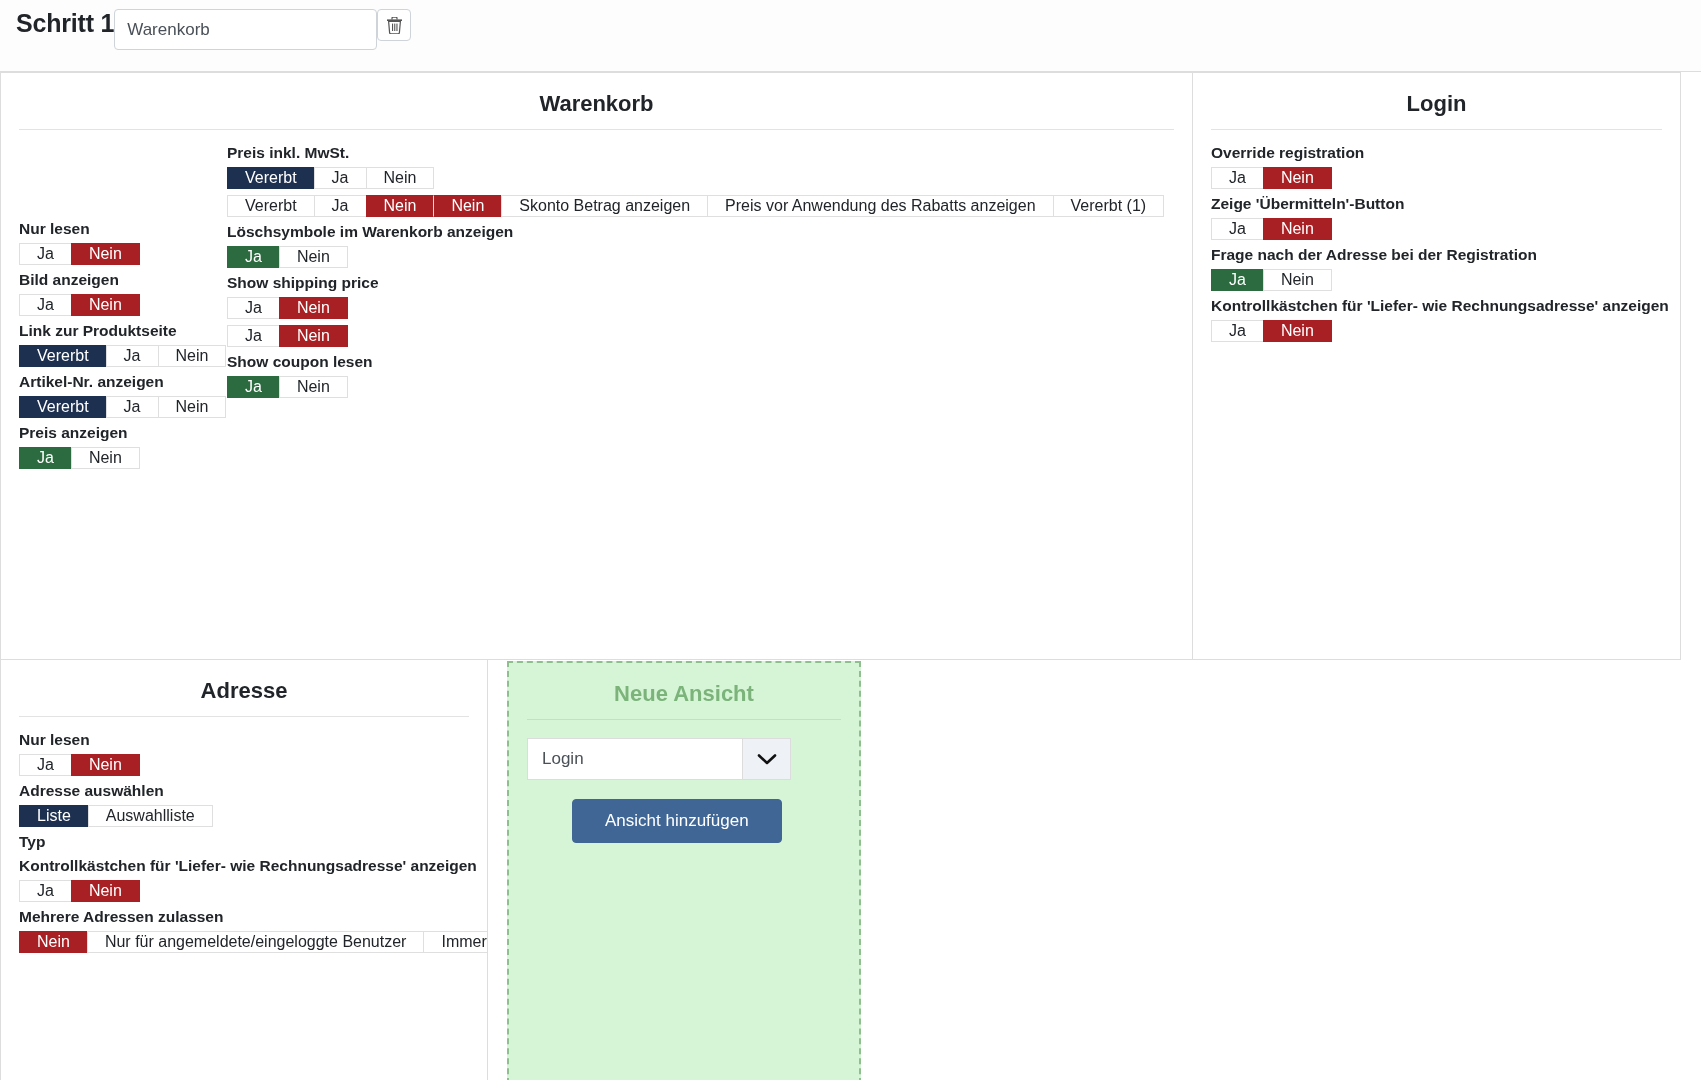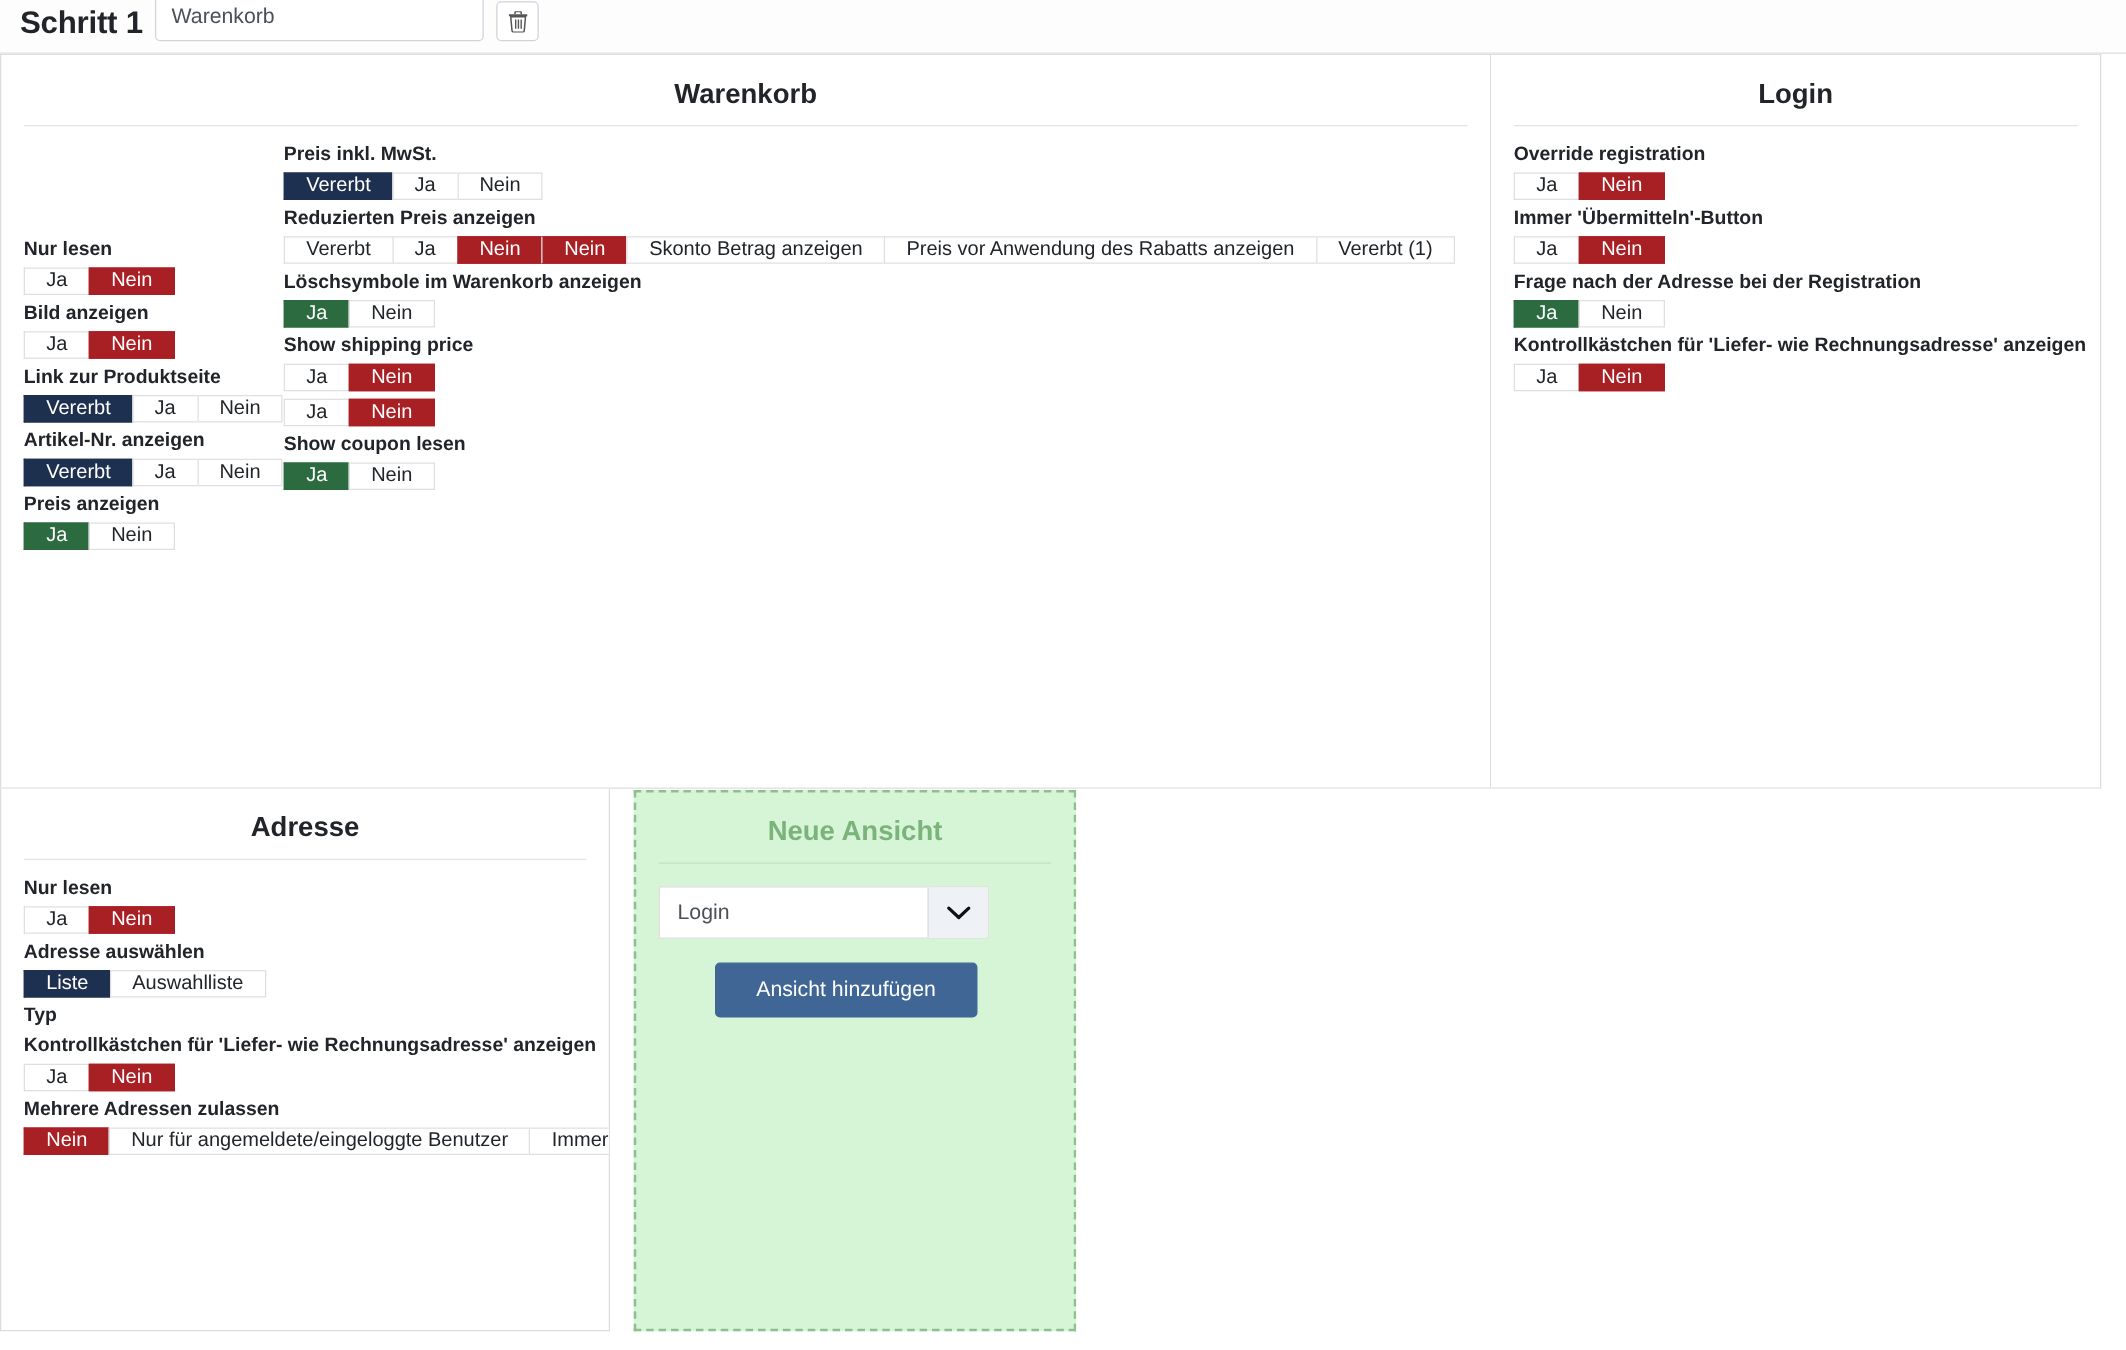--- a/index.html
+++ b/index.html
@@ -7,25 +7,25 @@
     margin: 0; padding: 0;
     width: 1701px; height: 1080px;
     background: #ffffff;
     font-family: "Liberation Sans", sans-serif;
     overflow: hidden;
   }
   .page { width: 1701px; height: 1080px; position: relative; background:#fff; }
 
   
   .step-header {
-    display: flex; align-items: flex-end; gap: 10px;
+    display: flex; align-items: flex-start; 
     padding: 9px 12px 9px 16px;
     border-bottom: 1px solid #dddddd;
     background: #fdfdfd;
-    height: 43px;
+    height: 72px;
   }
   .step-title {
     font-size: 25px; font-weight: bold; color: #212529;
     letter-spacing: -0.2px; white-space: nowrap;
   }
   .step-name-input {
     width: 263px; height: 41px;
     border: 1px solid #ced4da; border-radius: 4px;
     background: #ffffff; color: #495057;
     font-size: 17px; font-family: "Liberation Sans", sans-serif;
@@ -207,21 +207,20 @@
           <div class="field">
             <div class="field-label">Preis inkl. MwSt.</div>
             <div class="btn-group">
               <button class="opt sel-dark">Vererbt</button>
               <button class="opt">Ja</button>
               <button class="opt">Nein</button>
             </div>
           </div>
 
           <div class="field">
-            <div class="field-label">Reduzierten Preis anzeigen</div>
             <div class="btn-group">
               <button class="opt">Vererbt</button>
               <button class="opt">Ja</button>
               <button class="opt sel-red">Nein</button>
               <button class="opt sel-red">Nein</button>
               <button class="opt">Skonto Betrag anzeigen</button>
               <button class="opt">Preis vor Anwendung des Rabatts anzeigen</button>
               <button class="opt">Vererbt (1)</button>
             </div>
           </div>
@@ -267,21 +266,21 @@
 
         <div class="field">
           <div class="field-label">Override registration</div>
           <div class="btn-group">
             <button class="opt">Ja</button>
             <button class="opt sel-red">Nein</button>
           </div>
         </div>
 
         <div class="field">
-          <div class="field-label">Immer 'Übermitteln'-Button</div>
+          <div class="field-label">Zeige 'Übermitteln'-Button</div>
           <div class="btn-group">
             <button class="opt">Ja</button>
             <button class="opt sel-red">Nein</button>
           </div>
         </div>
 
         <div class="field">
           <div class="field-label">Frage nach der Adresse bei der Registration</div>
           <div class="btn-group">
             <button class="opt sel-green">Ja</button>

